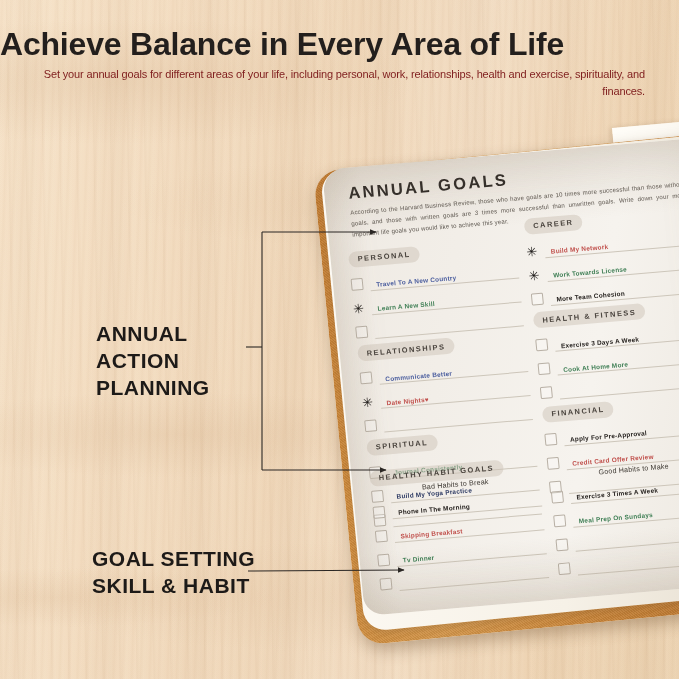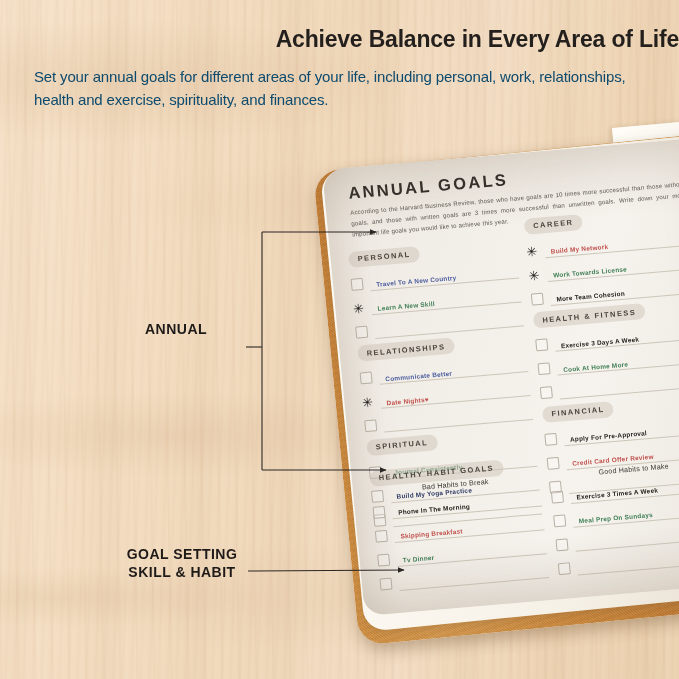--- a/index.html
+++ b/index.html
@@ -38,33 +38,33 @@
     background:
       radial-gradient(ellipse 420px 90px at 18% 12%, rgba(197,157,116,.20), rgba(0,0,0,0) 70%),
       radial-gradient(ellipse 520px 70px at 72% 30%, rgba(197,157,116,.14), rgba(0,0,0,0) 72%),
       radial-gradient(ellipse 380px 60px at 26% 64%, rgba(197,157,116,.17), rgba(0,0,0,0) 72%),
       radial-gradient(ellipse 560px 80px at 60% 88%, rgba(197,157,116,.13), rgba(0,0,0,0) 72%),
       radial-gradient(ellipse 300px 40px at 8% 88%, rgba(206,168,128,.18), rgba(0,0,0,0) 74%);
   }
 
   
   #headline{
-    position:absolute;left:0;right:0;top:26px;text-align:right;
-    font-size:23px;font-weight:bold;color:#231f1d;letter-spacing:-0.2px;
+    position:absolute;left:0;right:0;top:26px;text-align:left;
+    font-size:32px;font-weight:bold;color:#231f1d;letter-spacing:-0.2px;
     white-space:nowrap;
   }
   #subline{
-    position:absolute;left:34px;right:34px;top:66px;text-align:left;
-    font-size:15px;color:#0c4a6e;line-height:1.52;letter-spacing:-0.15px;
+    position:absolute;left:34px;right:34px;top:66px;text-align:right;
+    font-size:11px;color:#7f1d1d;line-height:1.52;letter-spacing:-0.15px;
   }
 
   
   .annot{
-    position:absolute;text-align:center;color:#1d1a18;
-    font-size:14px;font-weight:bold;letter-spacing:.5px;line-height:1.28;
+    position:absolute;text-align:left;color:#1d1a18;
+    font-size:21px;font-weight:bold;letter-spacing:.5px;line-height:1.28;
   }
   #annot-annual{left:96px;top:321px;width:160px;}
   #annot-skill{left:92px;top:546px;width:180px;}
 
   
   #connectors{position:absolute;inset:0;pointer-events:none;}
 
   
   #notebook{position:absolute;inset:0;}
 
@@ -374,17 +374,18 @@
   <path d="M 246 347 L 262 347" stroke="#2b2724" stroke-width="1.1" fill="none"></path>
   <path d="M 262 232 L 262 470" stroke="#2b2724" stroke-width="1.1" fill="none"></path>
   <path d="M 262 232 L 376 232" stroke="#2b2724" stroke-width="1.1" fill="none" marker-end="url(#arrowhead)"></path>
   <path d="M 262 470 L 386 470" stroke="#2b2724" stroke-width="1.1" fill="none" marker-end="url(#arrowhead)"></path>
 
   <path d="M 248 571 L 404 570" stroke="#2b2724" stroke-width="1.1" fill="none" marker-end="url(#arrowhead)"></path>
 </svg>
 
 <div class="annot" id="annot-annual">
   <div>ANNUAL</div>
+  <div>ACTION PLANNING</div>
 </div>
 <div class="annot" id="annot-skill">
   <div>GOAL SETTING</div>
   <div>SKILL &amp; HABIT</div>
 </div>
 
 </body></html>

